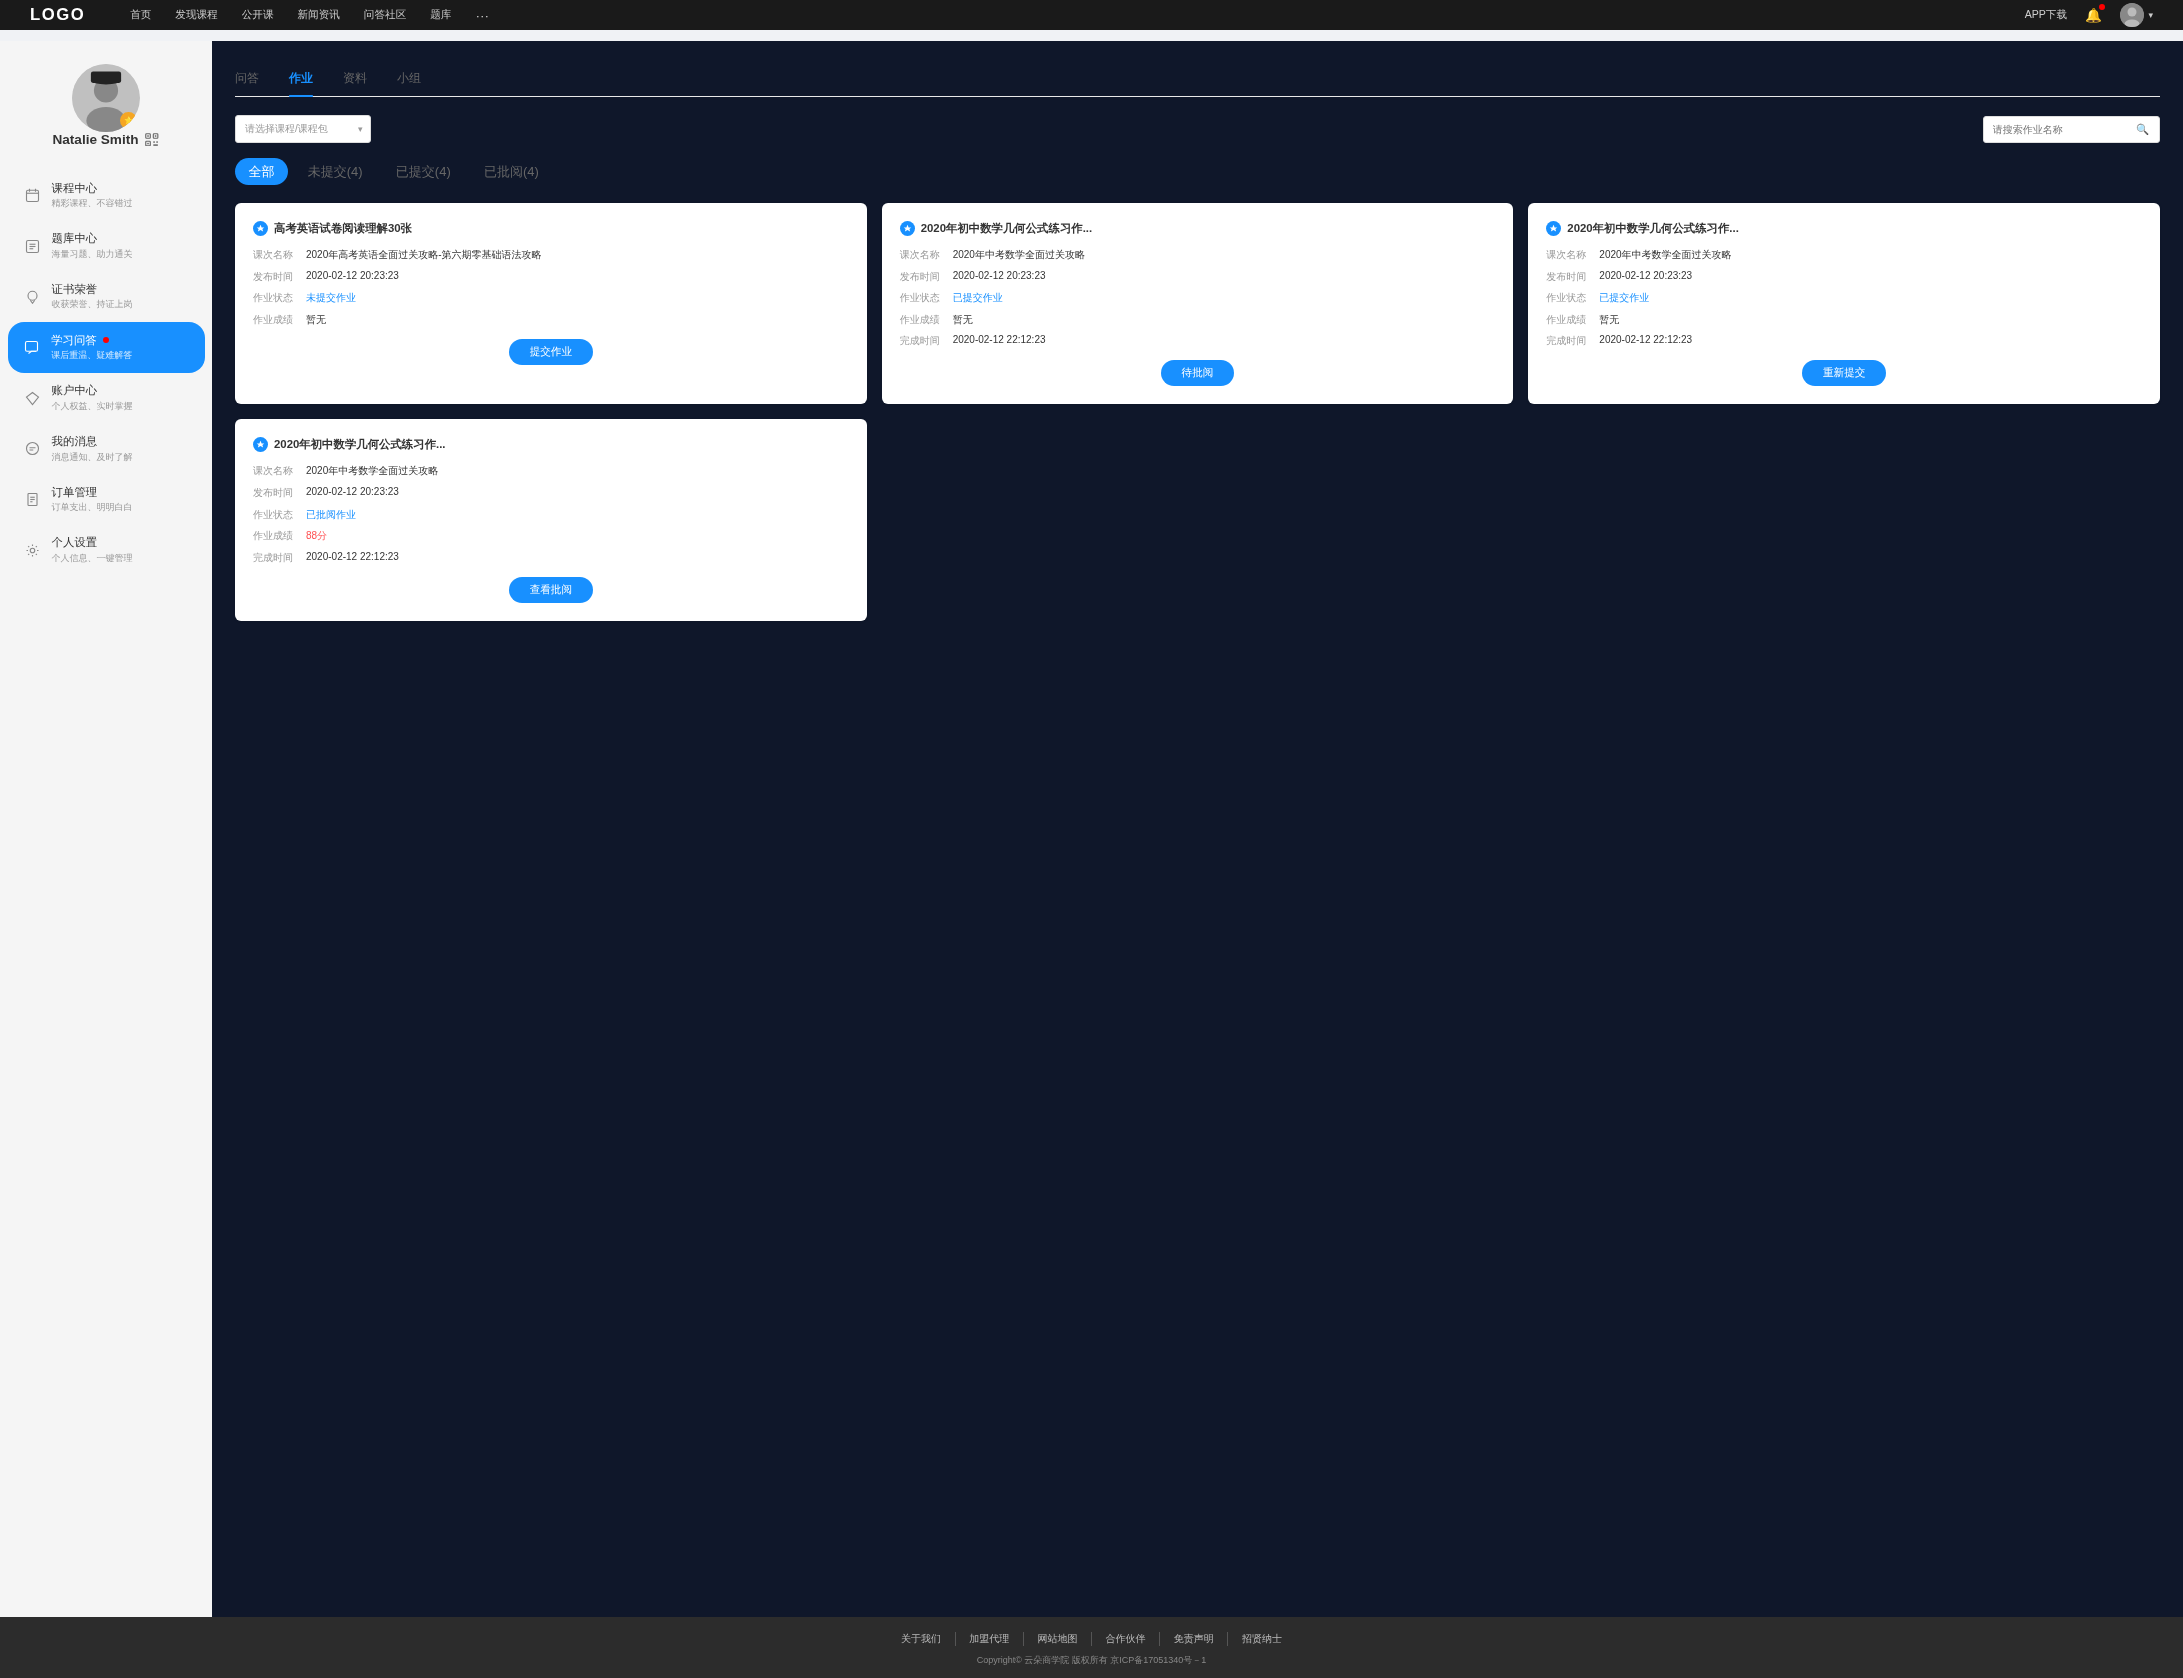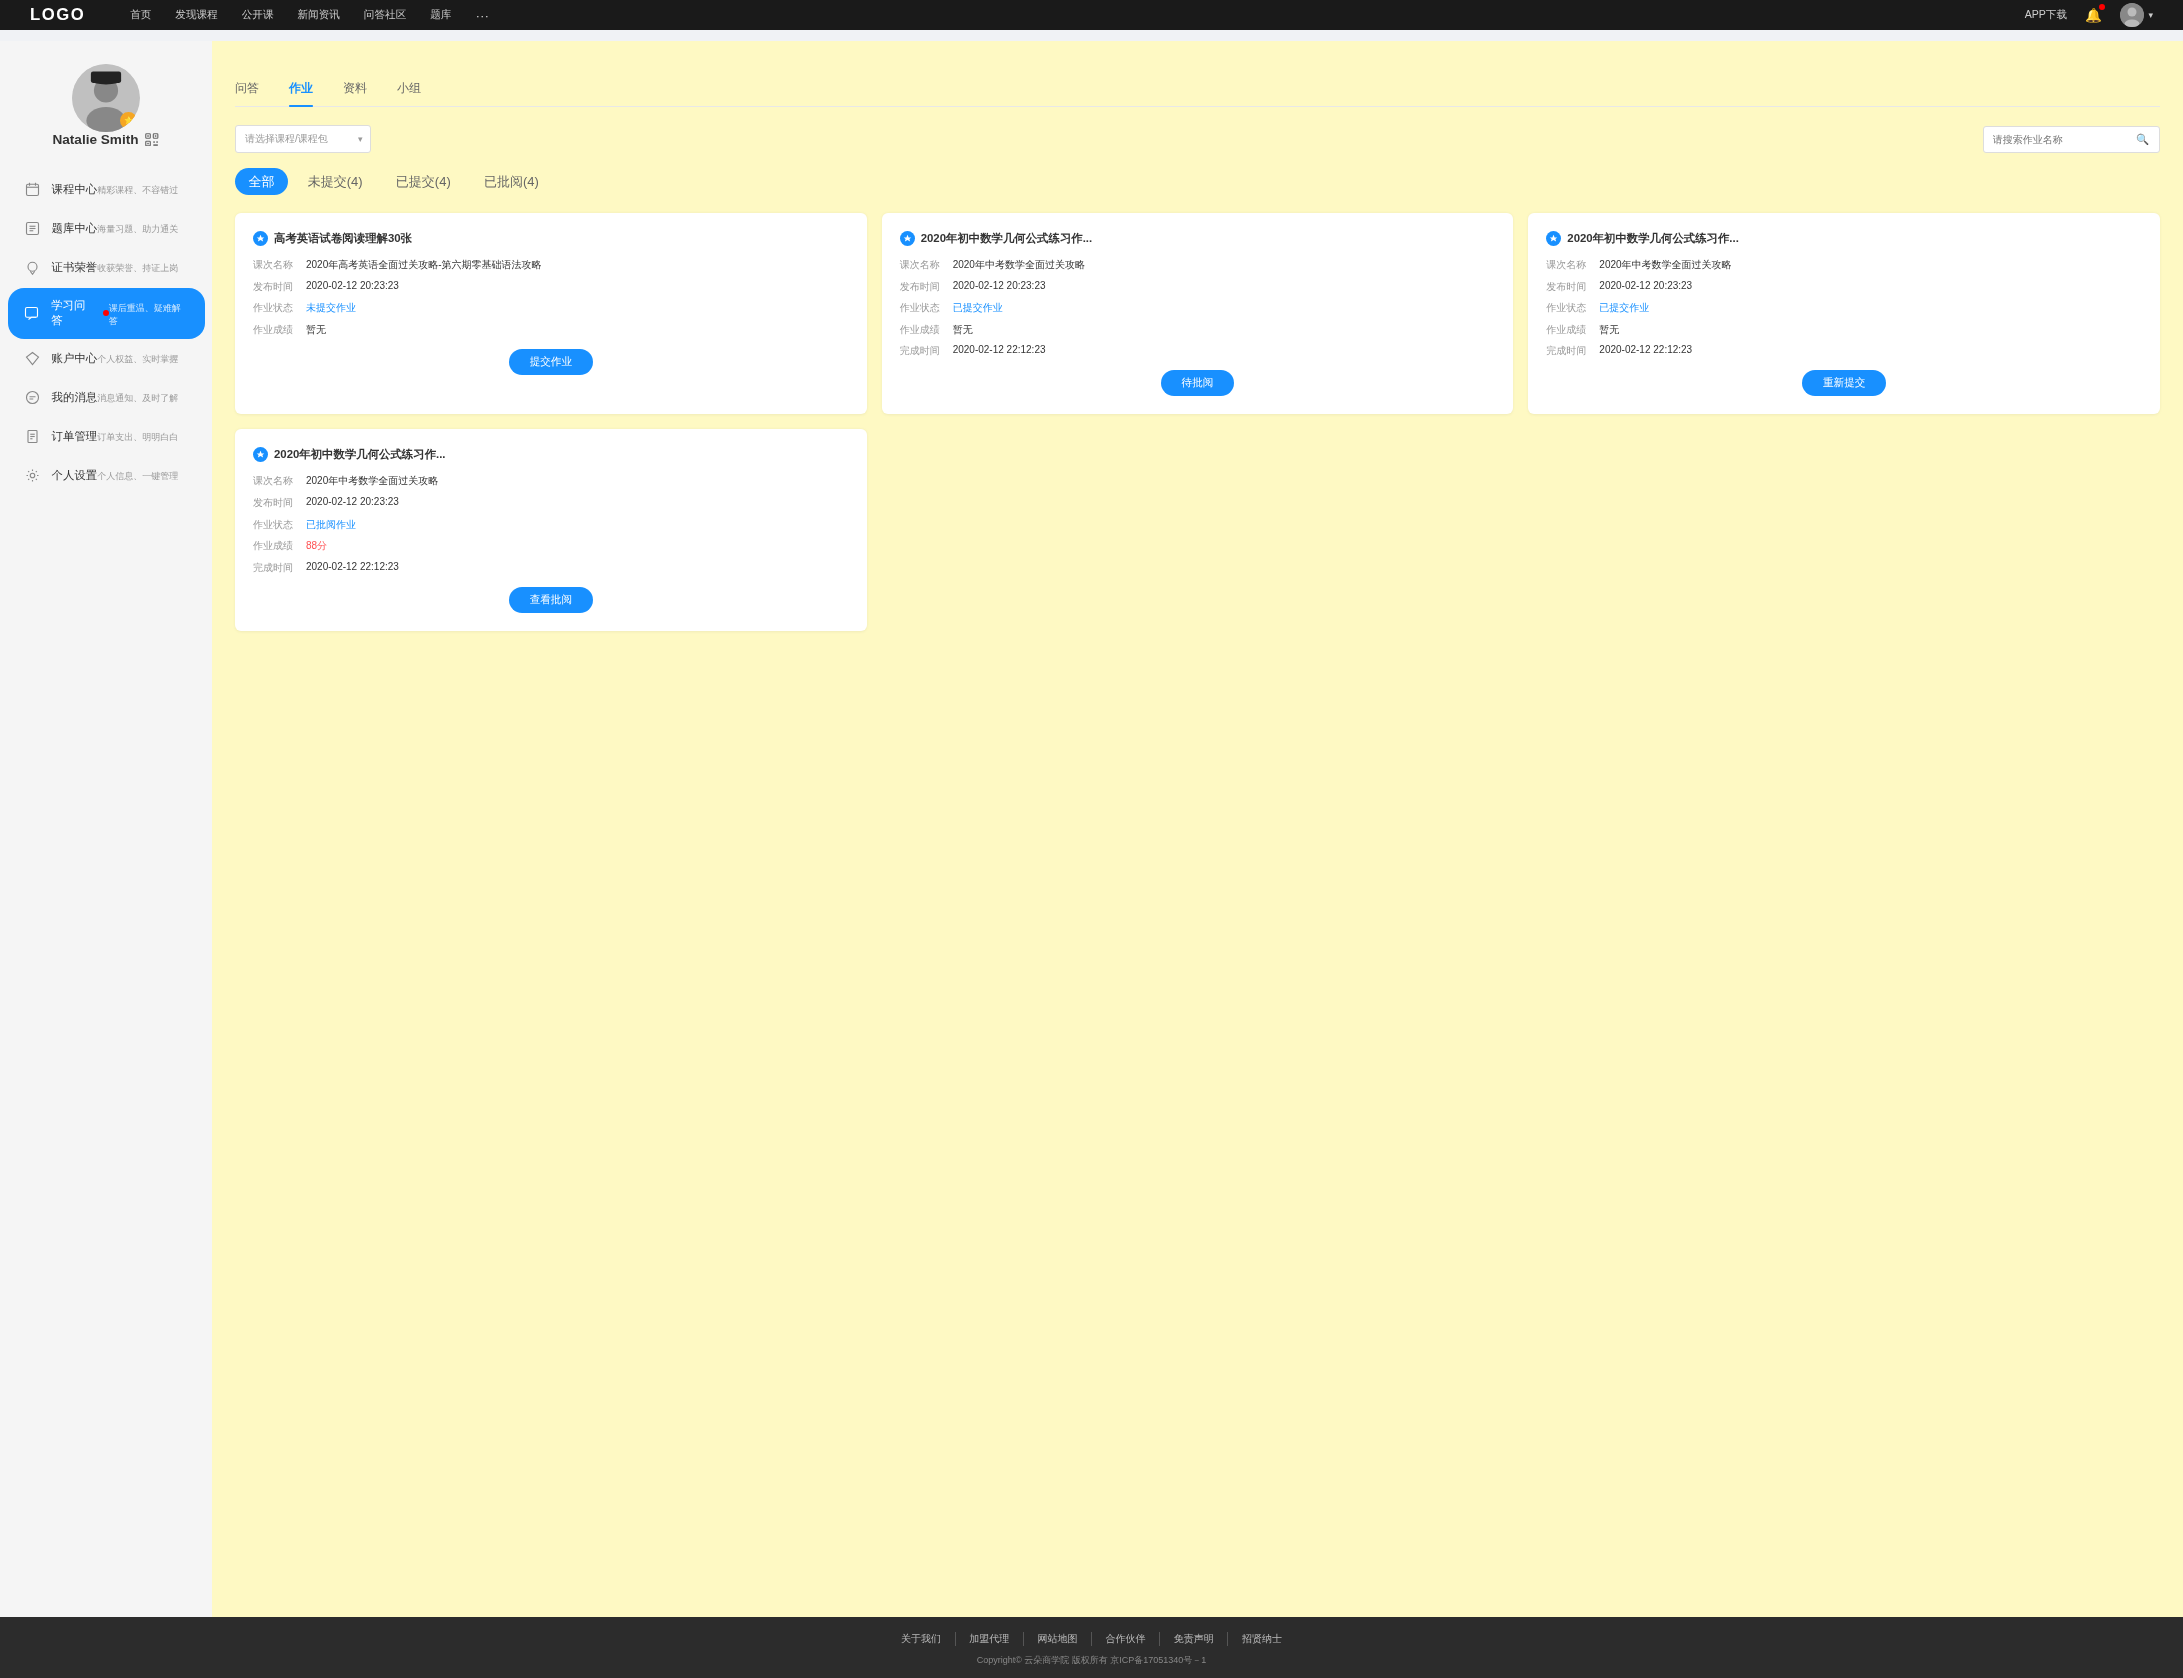--- a/index.html
+++ b/index.html
@@ -161,21 +161,21 @@
     .sidebar-icon {
       width: 18px;
       height: 18px;
       display: flex;
       align-items: center;
       justify-content: center;
       color: #888;
       font-size: 12px;
       flex-shrink: 0;
     }
-    .sidebar-text { display: flex; flex-direction: row; align-items: flex-end; }
+    .sidebar-text { display: flex; flex-direction: column; }
     .sidebar-label {
       font-size: 11.4px;
       color: #333;
       font-weight: 500;
     }
     .sidebar-sub {
       font-size: 9px;
       color: #999;
       margin-top: 1.5px;
     }
@@ -183,22 +183,22 @@
       width: 6px;
       height: 6px;
       background: red;
       border-radius: 50%;
       margin-left: 3px;
     }
 
     
     .content {
       flex: 1;
-      padding: 39px 23px;
-      background: #fef9c3;
+      padding: 29px 23px;
+      background: #0f172a;
     }
 
     
     .tabs {
       display: flex;
       gap: 30px;
       margin-bottom: 18px;
       border-bottom: 0.8px solid #e8e8e8;
       background: transparent;
     }

